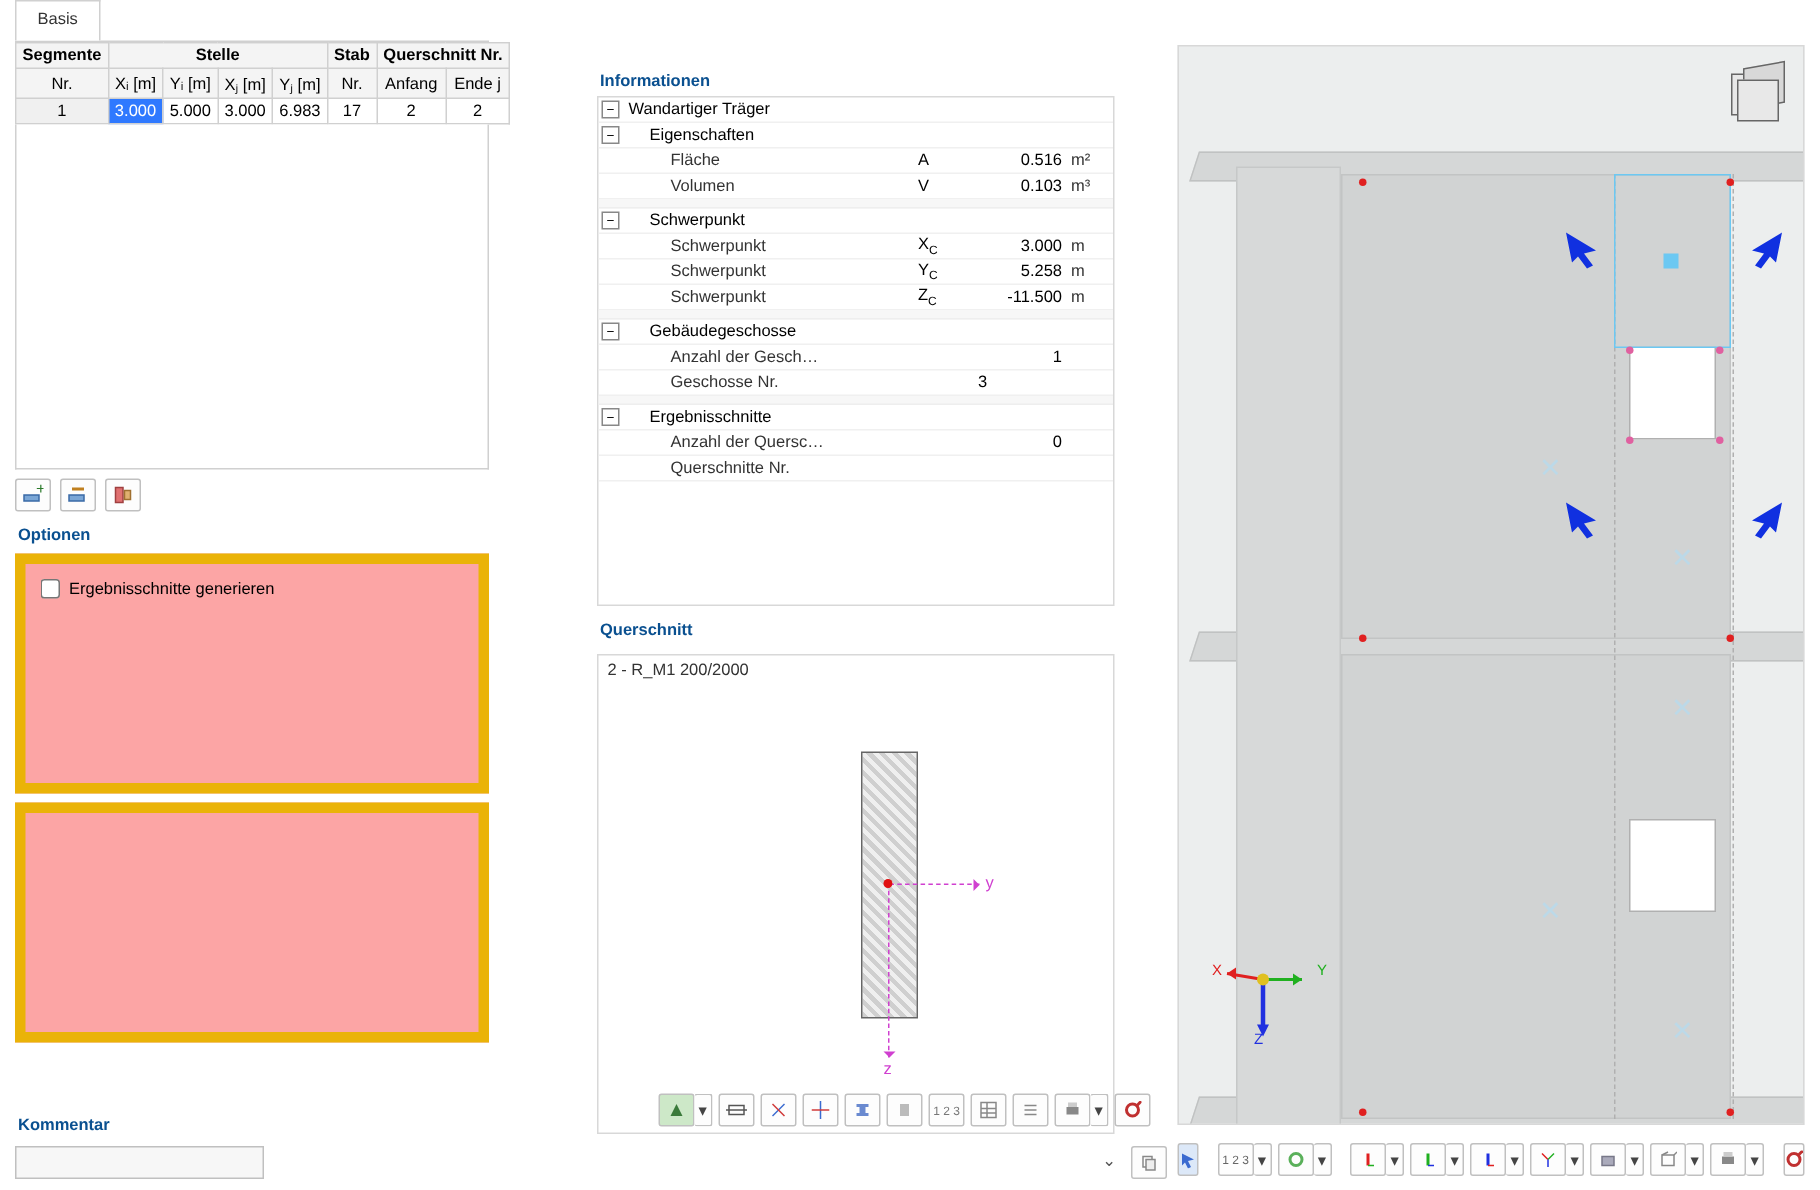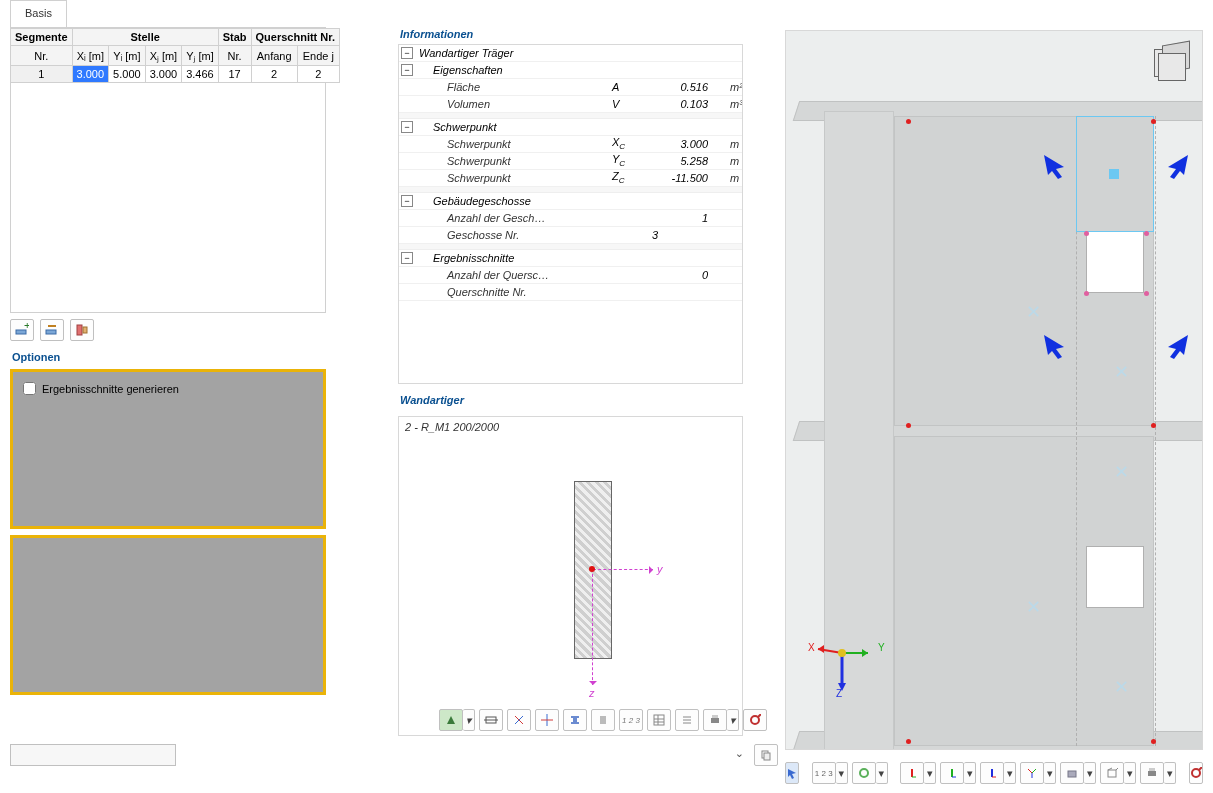--- a/index.html
+++ b/index.html
@@ -1,20 +1,20 @@
 <!DOCTYPE html>
 <html><head>
 <meta charset="utf-8">
 <style>
 * { box-sizing: border-box; margin: 0; padding: 0; font-family: "Segoe UI", Tahoma, sans-serif; font-size: 11px; }
 body { background: #fff; width: 1213px; height: 793px; overflow: hidden; position: relative; }
 
 
 .left-col  { position: absolute; left: 10px;  top: 0;   width: 316px; }
-.mid-col   { position: absolute; left: 398px; top: 24px; width: 345px; font-style: italic; }
+.mid-col   { position: absolute; left: 398px; top: 44px; width: 345px; }
 .right-col { position: absolute; left: 785px; top: 30px; width: 418px; height: 720px; }
 
 
 .tab-strip { height: 28px; border-bottom: 1px solid #d0d0d0; display: flex; }
 .tab { padding: 6px 14px; border: 1px solid #d0d0d0; border-bottom: none; background: #fcfcfc; color: #333; cursor: pointer; }
 .tab.active { background: #fff; }
 
 
 .panel-title { color: #0a5090; font-weight: bold; padding: 4px 2px; }
 
@@ -25,34 +25,34 @@
 .seg-table thead tr:nth-child(2) th { background: #f4f4f4; font-weight: normal; }
 .seg-table tbody td { background: #fff; }
 td.sel-cell { background: #2f79ff !important; color: #fff; }
 .seg-body-pad { height: 230px; border: 1px solid #d0d0d0; border-top: none; background: #fff; }
 
 .mini-toolbar { display: flex; gap: 6px; padding: 6px 0; }
 .tbtn { width: 24px; height: 22px; border: 1px solid #c0c0c0; background: #fdfdfd; border-radius: 2px; display: flex; align-items: center; justify-content: center; color: #444; cursor: pointer; }
 .tbtn.red { color: #c00; }
 
 
-.panel-box { border: 3px solid #eab308; padding: 6px; background: #a3a3a3; margin-top: 2px; }
+.panel-box { border: 7px solid #eab308; padding: 6px; background: #fca5a5; margin-top: 2px; }
 .chk-row { display: flex; align-items: center; gap: 6px; padding: 4px; }
 .chk-row input { width: 13px; height: 13px; }
 
 
 .info-box { border: 1px solid #d8d8d8; background: #fff; height: 340px; overflow: auto; }
 .tree-row { display: grid; grid-template-columns: 18px 1fr 40px 60px 30px; align-items: center; height: 17px; padding-left: 2px; border-bottom: 1px solid #f0f0f0; }
 .tree-row.lvl1 { }
 .tree-row.lvl2 .label { padding-left: 14px; }
 .tree-row.lvl3 .label { padding-left: 28px; color: #333; }
 .tree-toggle { width: 12px; height: 12px; border: 1px solid #888; text-align: center; line-height: 10px; font-size: 9px; cursor: pointer; background: #fff; }
 .tree-row .sym { text-align: left; }
 .tree-row .val { text-align: right; padding-right: 4px; }
-.tree-row .unit { text-align: left; padding-left: 2px; color: #333; margin-left: 16px; }
+.tree-row .unit { text-align: left; padding-left: 2px; color: #333; }
 .tree-group-gap { height: 6px; background: #f7f7f7; border-bottom: 1px solid #eee; }
 
 
 .qs-box { border: 1px solid #d8d8d8; height: 320px; background: #fff; position: relative; margin-top: 6px; }
 .qs-label { padding: 4px 6px; color: #333; }
 .qs-canvas { position: absolute; left: 0; top: 24px; right: 0; bottom: 28px; }
 .qs-rect { position: absolute; left: 175px; top: 40px; width: 38px; height: 178px; border: 1px solid #666;
   background: repeating-linear-gradient(45deg, #cfcfcf 0 3px, #efefef 3px 6px); }
 .axis-y { position: absolute; left: 194px; top: 128px; width: 60px; border-top: 1px dashed #d040d0; }
 .axis-y::after { content: ""; position: absolute; right: -4px; top: -4px; border: 4px solid transparent; border-left-color: #d040d0; }
@@ -122,21 +122,21 @@
         <th>Anfang</th>
         <th>Ende j</th>
       </tr>
     </thead>
     <tbody>
       <tr>
         <td style="background:#f0f0f0">1</td>
         <td class="sel-cell">3.000</td>
         <td>5.000</td>
         <td>3.000</td>
-        <td>3.466</td>
+        <td>6.983</td>
         <td>17</td>
         <td>2</td>
         <td>2</td>
       </tr>
     </tbody>
   </table>
   <div class="seg-body-pad"></div>
 
   <div class="mini-toolbar">
     <div class="tbtn">
@@ -272,21 +272,21 @@
     </div>
     <div class="tree-row lvl3">
       <span></span>
         <span class="label">Querschnitte Nr.</span>
       <span></span>
         <span></span>
         <span></span>
     </div>
   </div>
 
-  <div class="panel-title" style="margin-top:6px">Wandartiger</div>
+  <div class="panel-title" style="margin-top:6px">Querschnitt</div>
   <div class="qs-box">
     <div class="qs-label">2 - R_M1 200/2000</div>
     <div class="qs-canvas">
       <div class="qs-rect"></div>
       <div class="axis-y"></div>
       <div class="axis-y-lbl">y</div>
       <div class="axis-z"></div>
       <div class="axis-z-lbl">z</div>
       <div class="axis-dot"></div>
     </div>
@@ -526,20 +526,21 @@
   <div class="vt-sep"></div>
   <div class="tbtn red">
       <svg width="12" height="12">
         <circle cx="6" cy="6" r="4" fill="none" stroke="#c03030" stroke-width="2"></circle>
         <line x1="9" y1="3" x2="12" y2="0" stroke="#c03030" stroke-width="2"></line>
       </svg>
     </div>
 </div>
 
 <div class="kommentar">
+  <div class="panel-title">Kommentar</div>
   <div class="komm-row">
     <div class="komm-wrapper">
       <input class="komm-input" style="">
       <span class="komm-dd">⌄</span>
     </div>
     <div class="tbtn">
         <svg width="12" height="12">
           <rect x="2" y="2" width="6" height="7" fill="none" stroke="#888"></rect>
           <rect x="4" y="4" width="6" height="7" fill="#eee" stroke="#888"></rect>
         </svg>

